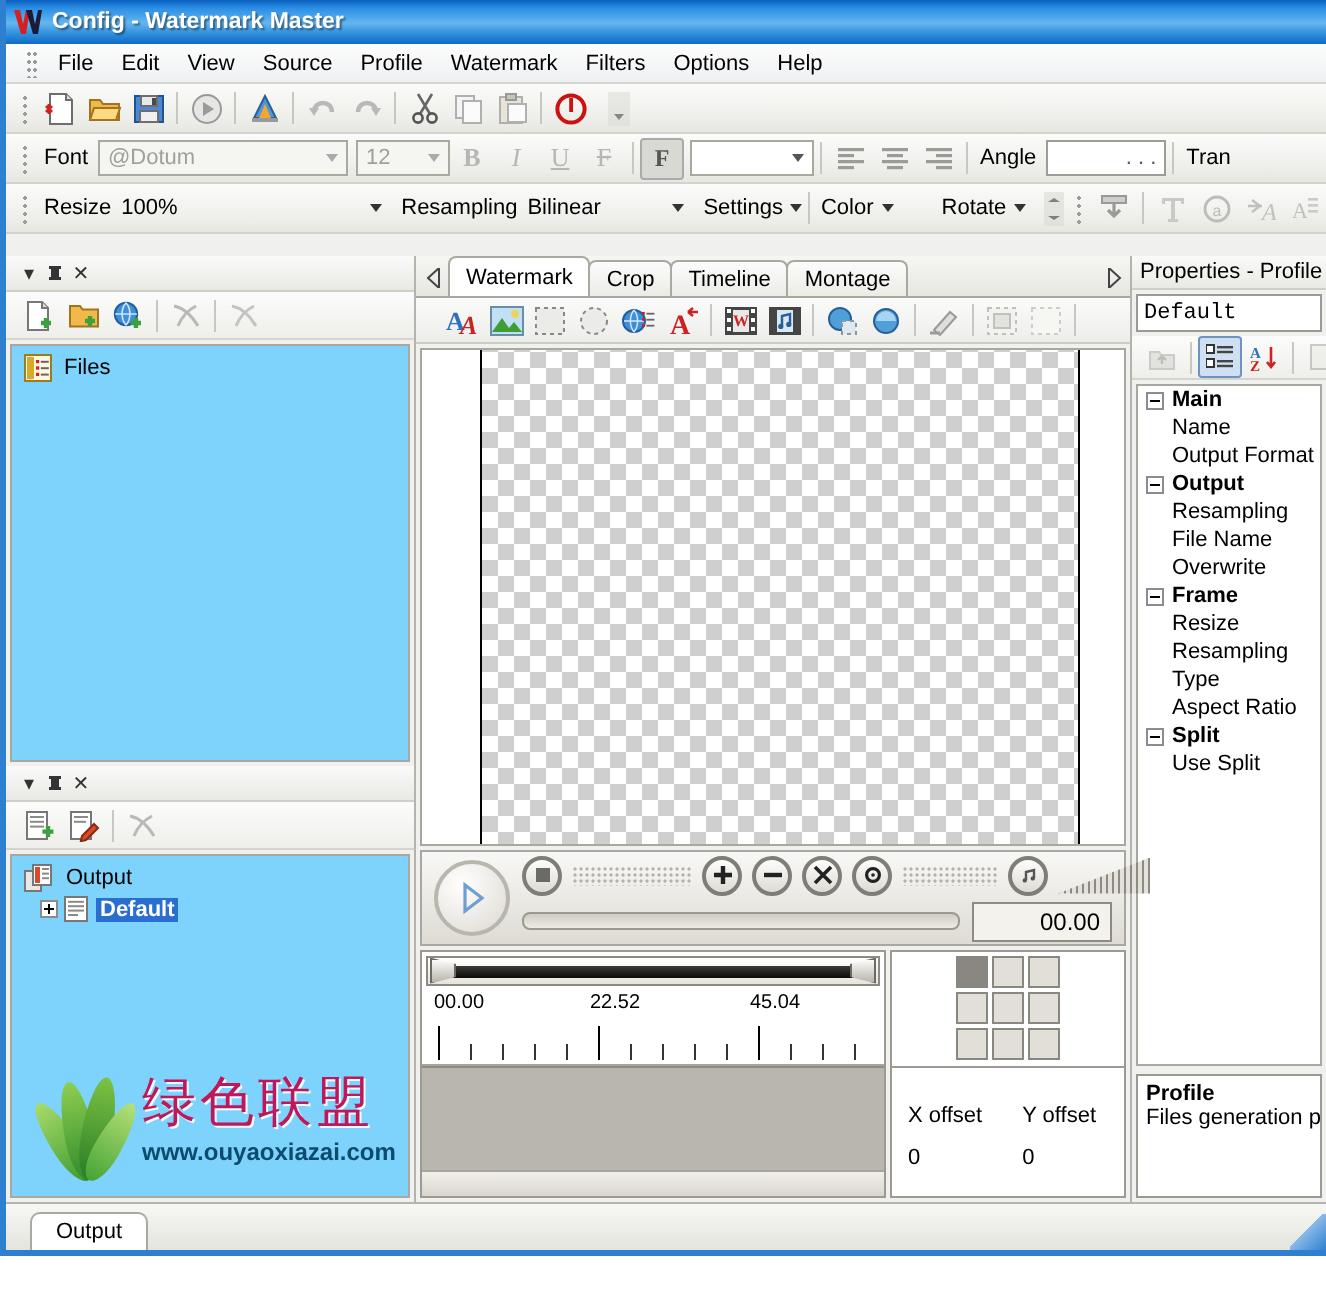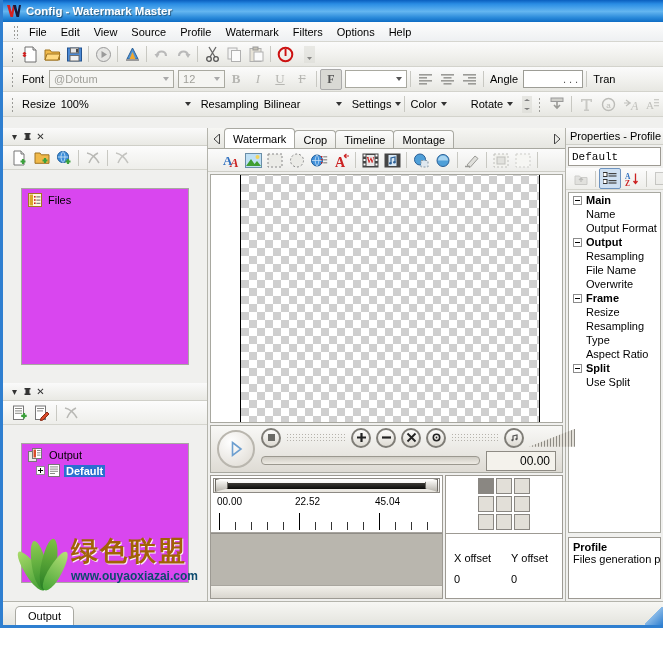--- a/index.html
+++ b/index.html
@@ -148,22 +148,22 @@
     width: 13px; height: 14px; display: flex; align-items: center; justify-content: center;
     font-size: 10px; color: #333; cursor: default;
   }
   .panel-toolbar {
     height: 24px; display: flex; align-items: center;
     background: linear-gradient(to bottom,#fcfcfc,#eeeeea);
     border-bottom: 1px solid #d5d5ce;
     padding-left: 6px;
   }
   .panel-body {
-    flex: 1 1 auto; background: #d946ef; border: 1px solid #a8a8a0;
-    margin: 18px; overflow: hidden; position: relative; text-align: right;
+    flex: 1 1 auto; background: #7dd3fc; border: 1px solid #a8a8a0;
+    margin: 2px; overflow: hidden; position: relative; text-align: right;
   }
 
   .tree-row { display: flex; align-items: center; padding: 1px 2px; font-size: 11px; white-space: nowrap; }
   .tree-row .expander {
     width: 9px; height: 9px; border: 1px solid #8c8c8c; background: #fff;
     margin-right: 3px; position: relative; flex: 0 0 auto;
   }
   .tree-row .expander::before {
     content: ""; position: absolute; left: 1px; top: 3px; width: 5px; height: 1px; background: #000;
   }
@@ -359,21 +359,21 @@
     border-radius: 50% 50% 50% 50% / 60% 60% 40% 40%;
     background: linear-gradient(to bottom,#8fce52,#2f8b2a);
     transform-origin: bottom center;
   }
   .leaf span:nth-child(1){ transform: rotate(-34deg) scale(.92); background: linear-gradient(to bottom,#a9db6a,#3d9a30); }
   .leaf span:nth-child(2){ transform: rotate(-12deg); }
   .leaf span:nth-child(3){ transform: rotate(10deg) scale(1.04); background: linear-gradient(to bottom,#7ec244,#277d25); }
   .leaf span:nth-child(4){ transform: rotate(30deg) scale(.88); background: linear-gradient(to bottom,#b6e077,#46a436); }
   .logo-txt { display: flex; flex-direction: column; justify-content: center; }
   .logo-cn {
-    font-size: 27px; font-weight: bold; color: #a16207;
+    font-size: 27px; font-weight: normal; color: #be185d;
     letter-spacing: 2px; line-height: 1;
     text-shadow: 1px 1px 0 rgba(255,255,255,.9);
   }
   .logo-url { font-size: 12px; font-weight: bold; color: #0c4a6e; margin-top: 4px; }
 
   
   .bottombar {
     position: absolute; left: 0; right: 0; bottom: 0; height: 24px;
     background: linear-gradient(to bottom,#f7f7f4,#e4e4de);
     border-top: 1px solid #b4b4ac;

